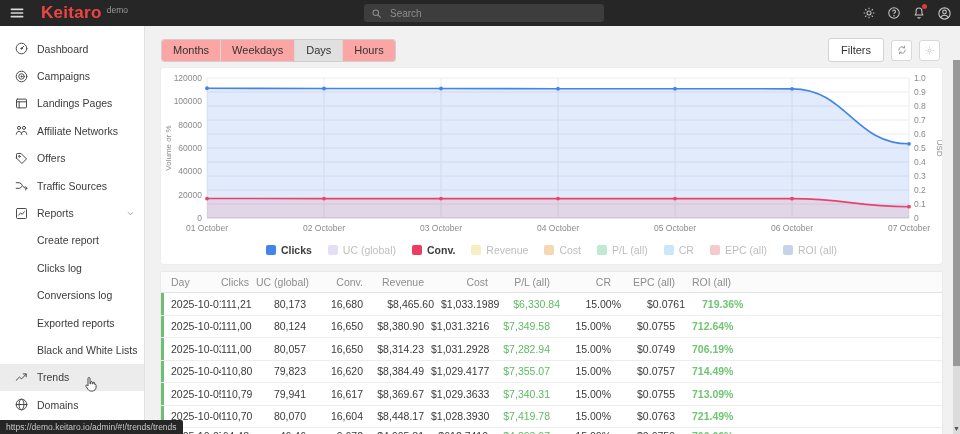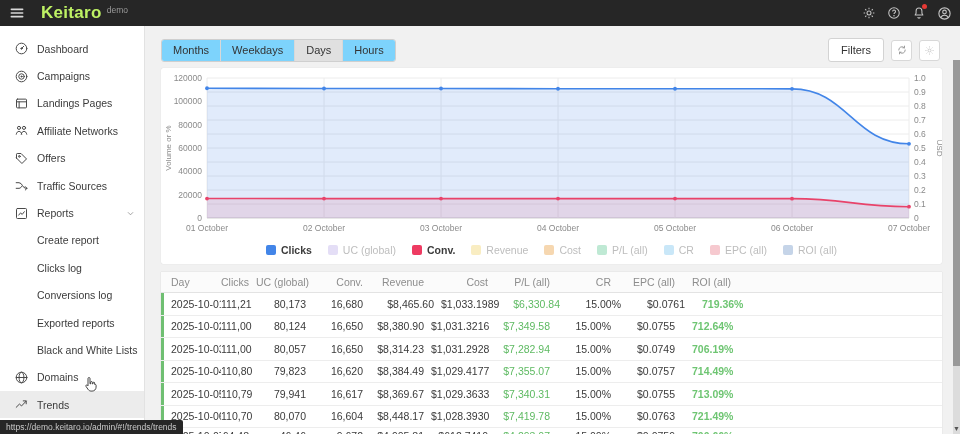--- a/index.html
+++ b/index.html
@@ -2,21 +2,21 @@
 <html><head>
 <meta charset="utf-8">
 <style>
   html,body{margin:0;padding:0;width:960px;height:434px;overflow:hidden;
     font-family:"Liberation Sans",sans-serif;background:#f1f1f1;position:relative;}
   *{box-sizing:border-box;}
   
   .topbar{position:absolute;left:0;top:0;width:960px;height:26px;background:#262626;
     display:flex;align-items:center;z-index:30;}
   .hamb{color:#d8d8d8;margin:0 9px 0 9px;display:flex;}
-  .logo{color:#bef264;font-weight:bold;font-size:17px;letter-spacing:.3px;margin-left:7px;}
+  .logo{color:#ef4444;font-weight:bold;font-size:17px;letter-spacing:.3px;margin-left:7px;}
   .demo{color:#9a9a9a;font-size:8.5px;margin:-6px 0 0 5px;}
   .search{position:absolute;left:364px;top:4px;width:240px;height:18px;background:#3d3d3d;
     border-radius:3px;display:flex;align-items:center;padding:0 7px;}
   .search svg{flex:none;color:#8f8f8f;}
   .search input{background:transparent;border:none;outline:none;color:#cfcfcf;
     font-size:10px;margin-left:6px;width:100%;font-family:inherit;}
   .search input::placeholder{color:#8f8f8f;}
   .top-icons{position:absolute;right:8px;top:0;height:26px;display:flex;align-items:center;gap:11px;}
   .tico{color:#c3c3c3;position:relative;display:flex;}
   .bell-dot{position:absolute;right:-1px;top:-2px;width:5px;height:5px;border-radius:50%;background:#e53935;}
@@ -27,21 +27,21 @@
     font-size:10.5px;color:#3b3b3b;position:relative;}
   .side-item .sico{width:15px;height:15px;color:#4a4a4a;margin-right:8px;flex:none;display:flex;}
   .side-item.indent{padding-left:37px;}
   .side-item.active{background:#ececec;}
   .side-item .chev{position:absolute;right:9px;color:#8f8f8f;display:flex;}
   
   .content{position:absolute;left:146px;top:26px;right:0;bottom:0;background:#f1f1f1;overflow:hidden;}
   .toolbar{position:absolute;left:15px;right:20px;top:11px;height:26px;display:flex;align-items:center;}
   .tabs{display:flex;background:#fff;border:1px solid #cfcfcf;border-radius:3px;overflow:hidden;height:23px;}
   .tab{padding:0 11px;font-size:11px;color:#333;display:flex;align-items:center;cursor:pointer;
-    border-right:1px solid #d8d8d8;background:#7dd3fc;}
+    border-right:1px solid #d8d8d8;background:#fca5a5;}
   .tab:last-child{border-right:none;}
   .tab.active{background:#e0e0e0;}
   .tools{margin-left:auto;display:flex;align-items:center;gap:7px;}
   .btn{background:#fff;border:1px solid #d3d3d3;border-radius:3px;height:24px;padding:0 12px;
     font-size:11px;color:#333;font-family:inherit;cursor:pointer;}
   .select{background:#fff;border:1px solid #d3d3d3;border-radius:3px;height:24px;width:108px;
     display:flex;align-items:center;padding:0 8px;font-size:11px;color:#333;cursor:pointer;}
   .select .chev{margin-left:auto;color:#777;display:flex;}
   .iconbtn{background:#fff;border:1px solid #d8d8d8;border-radius:3px;width:21px;height:21px;
     display:flex;align-items:center;justify-content:center;color:#9a9a9a;cursor:pointer;padding:0;}
@@ -84,20 +84,27 @@
 <body>
 
 <div class="topbar">
   <span class="hamb">
     <svg width="16" height="16" viewBox="0 0 24 24" fill="none" stroke="currentColor" stroke-width="2.4" stroke-linecap="round">
         <path d="M3.5 6.5h17M3.5 12h17M3.5 17.5h17"></path>
       </svg>
   </span>
   <span class="logo">Keitaro</span>
   <span class="demo">demo</span>
+  <div class="search">
+    <svg width="11" height="11" viewBox="0 0 24 24" fill="none" stroke="currentColor" stroke-width="2.2" stroke-linecap="round">
+        <circle cx="10.5" cy="10.5" r="6"></circle>
+        <path d="M15.2 15.2L20.5 20.5"></path>
+      </svg>
+    <input placeholder="Search" style="">
+  </div>
   <div class="top-icons">
     <span class="tico">
       <svg width="14" height="14" viewBox="0 0 24 24" fill="none" stroke="currentColor" stroke-width="1.8">
           <circle cx="12" cy="12" r="3.4"></circle>
           <path d="M12 2.8v2.6M12 18.6v2.6M2.8 12h2.6M18.6 12h2.6M5.5 5.5l1.9 1.9M16.6 16.6l1.9 1.9M18.5 5.5l-1.9 1.9M7.4 16.6l-1.9 1.9"></path>
         </svg>
     </span>
     <span class="tico">
       <svg width="14" height="14" viewBox="0 0 24 24" fill="none" stroke="currentColor" stroke-width="1.8">
           <circle cx="12" cy="12" r="9"></circle>
@@ -202,38 +209,38 @@
     </div>
     <div class="side-item indent">
       <span>Conversions log</span>
     </div>
     <div class="side-item indent">
       <span>Exported reports</span>
     </div>
     <div class="side-item indent">
       <span>Black and White Lists</span>
     </div>
+    <div class="side-item active">
+      <span class="sico">
+        <svg width="15" height="15" viewBox="0 0 24 24" fill="none" stroke="currentColor" stroke-width="1.6" stroke-linecap="round" stroke-linejoin="round">
+          <path d="M3.5 16.5l5.2-5.2 3.4 3 7.4-7.8"></path>
+          <path d="M14.8 6.2h4.7v4.7"></path>
+        </svg>
+      </span>
+      <span>Trends</span>
+    </div>
     <div class="side-item">
       <span class="sico">
         <svg width="15" height="15" viewBox="0 0 24 24" fill="none" stroke="currentColor" stroke-width="1.6" stroke-linecap="round" stroke-linejoin="round">
           <circle cx="12" cy="12" r="8.5"></circle>
           <ellipse cx="12" cy="12" rx="3.9" ry="8.5"></ellipse>
           <path d="M3.5 12h17"></path>
         </svg>
       </span>
       <span>Domains</span>
-    </div>
-    <div class="side-item active">
-      <span class="sico">
-        <svg width="15" height="15" viewBox="0 0 24 24" fill="none" stroke="currentColor" stroke-width="1.6" stroke-linecap="round" stroke-linejoin="round">
-          <path d="M3.5 16.5l5.2-5.2 3.4 3 7.4-7.8"></path>
-          <path d="M14.8 6.2h4.7v4.7"></path>
-        </svg>
-      </span>
-      <span>Trends</span>
     </div>
   </nav>
 
 <main class="content">
   <div class="toolbar">
     <div class="tabs" id="tabs">
         <span class="tab">Months</span>
         <span class="tab">Weekdays</span>
         <span class="tab active">Days</span>
         <span class="tab">Hours</span>

